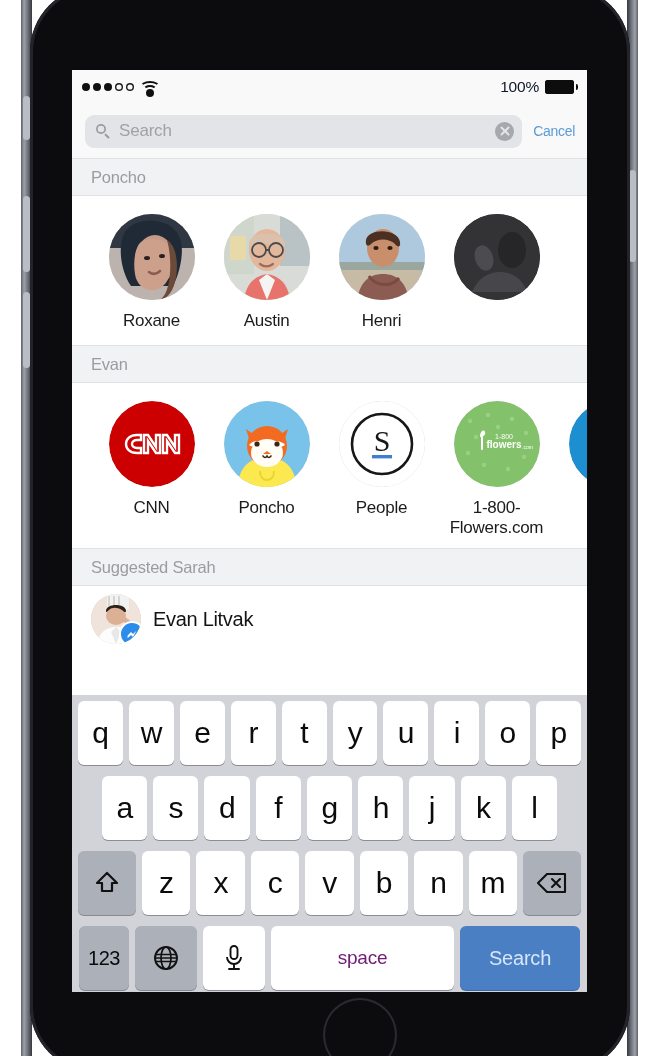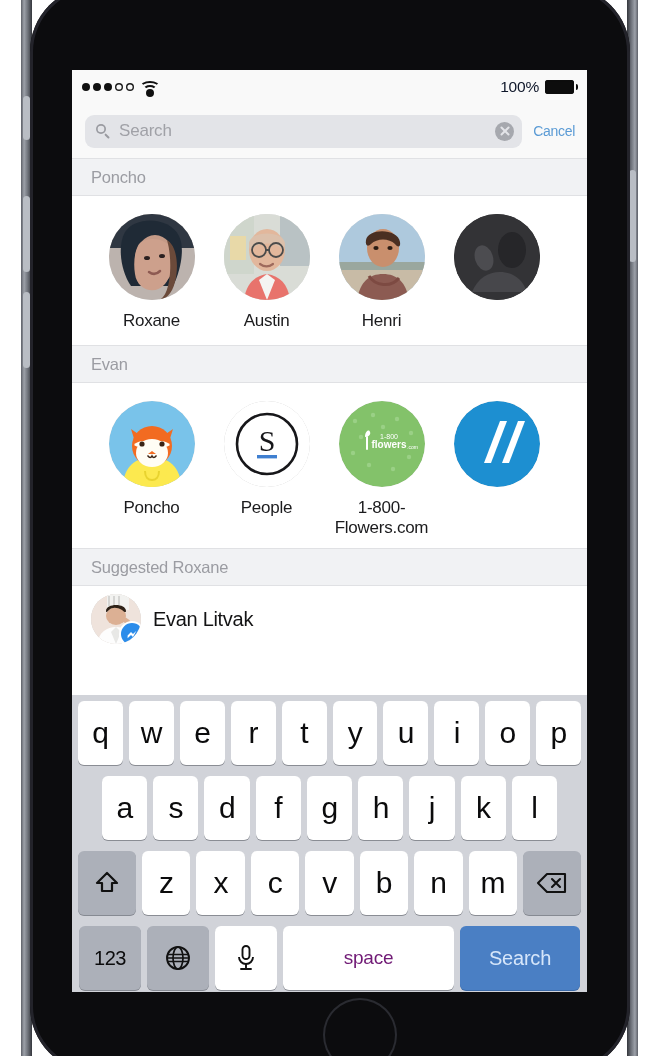--- a/index.html
+++ b/index.html
@@ -137,21 +137,21 @@
   .key{
     background:#fff;border-radius:6px;height:64px;display:flex;align-items:center;
     justify-content:center;font-size:30px;color:#0b0b0c;font-weight:400;
     box-shadow:0 1px 0 #8a8d94;margin:0 3px;flex:1 1 0;min-width:0;letter-spacing:-.5px;
   }
   .key.wide{flex:0 0 auto;width:58px;}
   .key.grey{background:#acb0b9;box-shadow:0 1px 0 #868a92;}
   .key.space{flex:1 1 auto;font-size:19px;color:#701a75;letter-spacing:-.2px;}
   .key.search{background:#4a7fc4;color:#d6e6fa;font-size:20px;flex:0 0 auto;width:120px;
     box-shadow:0 1px 0 #3c6aa6;letter-spacing:-.2px;}
-  .key.num{flex:0 0 auto;width:62px;font-size:20px;}
+  .key.num{flex:0 0 auto;width:50px;font-size:20px;}
   .key.mic{flex:0 0 auto;width:62px;}
   .key.globe{flex:0 0 auto;width:62px;}
   .spacer-sm{width:24px;flex:0 0 auto;}
 
   
   .g-shift{width:28px;height:28px;}
   .g-del{width:32px;height:24px;}
   .g-globe{width:28px;height:28px;}
   .g-mic{width:22px;height:28px;}
 
@@ -279,20 +279,33 @@
             <path d="M18 78c6-14 16-20 28-20s22 6 27 20z" fill="#47474b"></path>
           </svg>
         </div>
 
       </div>
     </div>
 
     <div class="sec-head">Evan</div>
     <div class="strip bots">
 
+      <div class="cell">
+        <div class="av">
+          <svg class="ph" viewBox="0 0 86 86">
+            <circle cx="43" cy="43" r="43" fill="#cc0000"></circle>
+            <g fill="none" stroke="#fff" stroke-width="2.4">
+              <path d="M28 34c-7 0-11 4-11 9s4 9 11 9h4v-5h-4c-3 0-5-1.7-5-4s2-4 5-4h4v-5z"></path>
+              <path d="M35 52V34h4l8 12V34h4v18h-4l-8-12v12z"></path>
+              <path d="M54 52V34h4l8 12V34h4v18h-4l-8-12v12z"></path>
+            </g>
+          </svg>
+        </div>
+        <div class="nm">CNN</div>
+      </div>
 
       <div class="cell">
         <div class="av">
           <svg class="ph" viewBox="0 0 86 86">
             <circle cx="43" cy="43" r="43" fill="#79c3ea"></circle>
             <path d="M14 86c0-20 13-30 29-30s29 10 29 30z" fill="#fce94f"></path>
             <path d="M43 56c-10 0-16 6-16 6l4 24h24l4-24s-6-6-16-6z" fill="#fce94f"></path>
             <path d="M22 28l5 16 8-7z" fill="#f26b21"></path>
             <path d="M64 28l-5 16-8-7z" fill="#f26b21"></path>
             <ellipse cx="43" cy="45" rx="20" ry="20" fill="#f26b21"></ellipse>
@@ -352,21 +365,21 @@
           <svg class="ph" viewBox="0 0 86 86">
             <circle cx="43" cy="43" r="43" fill="#1d8fd1"></circle>
             <path d="M30 62L46 20h7L37 62z" fill="#fff"></path>
             <path d="M48 62L64 20h7L55 62z" fill="#fff"></path>
           </svg>
         </div>
         <div class="nm"></div>
       </div>
     </div>
 
-    <div class="sec-head">Suggested Roxane</div>
+    <div class="sec-head">Suggested Sarah</div>
 
     <div class="sug-row">
       <div class="sug-av">
         <svg class="ph" viewBox="0 0 50 50">
           <rect width="50" height="50" fill="#efe3dc"></rect>
           <rect x="16" y="0" width="22" height="16" fill="#f2f2f0"></rect>
           <path d="M18 2v10M23 2v10M28 2v10" stroke="#c9c9c6" stroke-width="1.4"></path>
           <ellipse cx="25" cy="22" rx="10" ry="9" fill="#dcb094"></ellipse>
           <path d="M15 17c0-8 20-8 20 0 0 2-2 1-4-1-5-3-10-3-13 0-2 2-3 3-3 1z" fill="#2e2218"></path>
           <path d="M6 50c2-12 10-17 19-17s17 5 19 17z" fill="#fdfdfd"></path>

